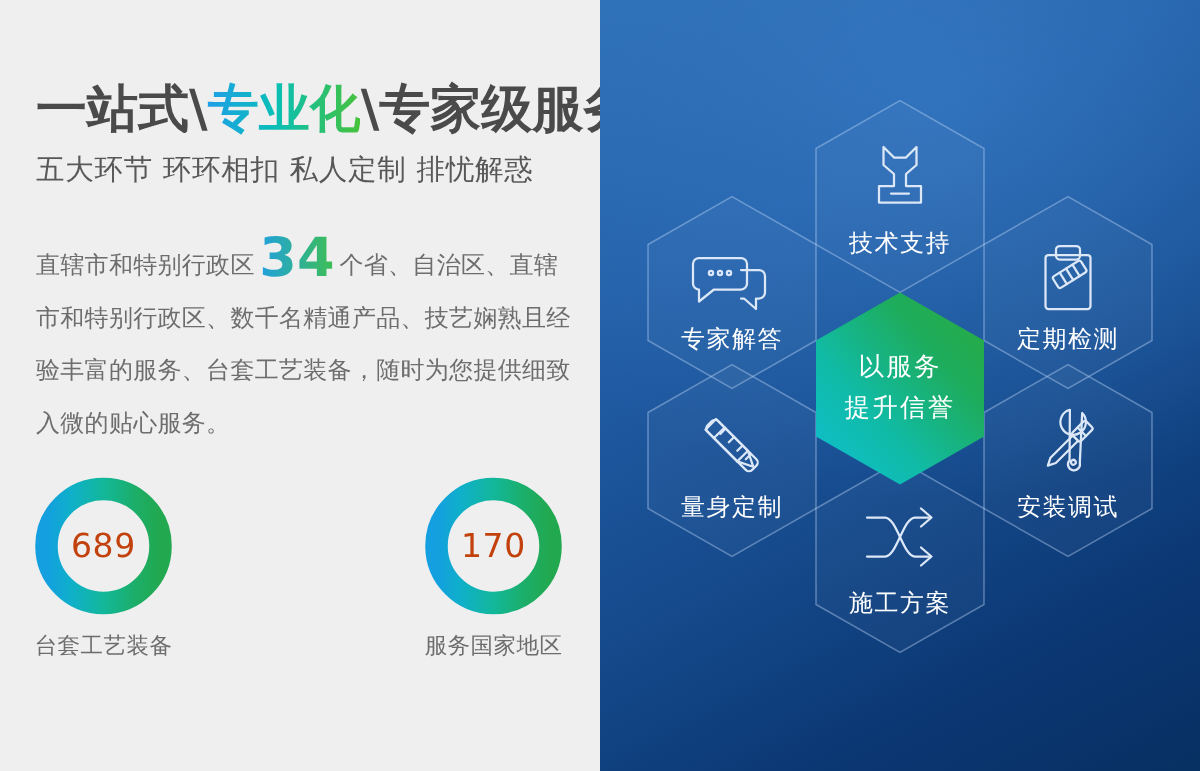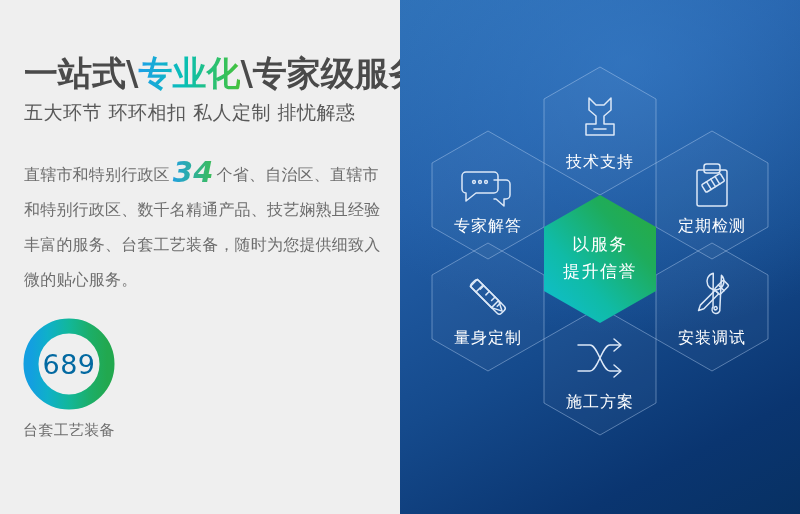--- a/index.html
+++ b/index.html
@@ -33,39 +33,39 @@
     position:absolute; left:24px; top:100px;
     font-size:19px; color:#585858; white-space:nowrap; letter-spacing:0.5px;text-align:right;
   }
 
   
   #paragraph {
     position:absolute; left:24px; top:155px; width:360px;
     font-size:16px; color:#6d6d6d; line-height:35px; letter-spacing:0.2px;
   }
   #paragraph .num34 {
-    font-size:29px; font-weight:bold; font-style:italic;
+    font-size:36px; font-weight:bold; 
     vertical-align:-2px; padding:0 3px;
     background:linear-gradient(90deg,#1f9fe8 0%,#3fc04a 100%);
     -webkit-background-clip:text; background-clip:text;
     -webkit-text-fill-color:transparent; color:#1f9fe8;
   }
 
   
   #stats {
     position:absolute; left:18px; top:318px;
     width:364px; display:flex; justify-content:flex-start; gap:28px;
   }
   .stat { width:102px; text-align:center; }
   .ring-wrap { position:relative; width:92px; height:92px; margin:0 auto; }
   .ring-wrap svg { display:block; }
   .ring-num {
     position:absolute; left:0; top:0; width:92px; height:92px;
     display:flex; align-items:center; justify-content:center;
-    font-size:27px; color:#0369a1; letter-spacing:0.5px;
+    font-size:22px; color:#c2410c; letter-spacing:0.5px;
   }
   .stat-label {
     margin-top:11px; font-size:15px; color:#6d6d6d; white-space:nowrap;
     letter-spacing:0.3px;
   }
 
   
   #right-panel {
     position:absolute; left:400px; top:0; width:432px; height:514px;
     background:
@@ -120,20 +120,38 @@
             <circle cx="46" cy="46" r="38" fill="none" stroke="url(#ringGrad1)" stroke-width="15"></circle>
           </svg>
           <div class="ring-num">689</div>
         </div>
         <div class="stat-label">台套工艺装备</div>
       </div>
 
       <div class="stat">
       </div>
 
+      <div class="stat">
+        <div class="ring-wrap">
+          <svg width="92" height="92" viewBox="0 0 92 92">
+            <defs>
+              <linearGradient id="ringGrad3" x1="0%" y1="35%" x2="100%" y2="35%">
+                <stop offset="0%" stop-color="#139fe0"></stop>
+                <stop offset="22%" stop-color="#0fb0c9"></stop>
+                <stop offset="50%" stop-color="#12b79a"></stop>
+                <stop offset="78%" stop-color="#1cae68"></stop>
+                <stop offset="100%" stop-color="#22a84f"></stop>
+              </linearGradient>
+            </defs>
+            <circle cx="46" cy="46" r="38" fill="none" stroke="url(#ringGrad3)" stroke-width="15"></circle>
+          </svg>
+          <div class="ring-num">170</div>
+        </div>
+        <div class="stat-label">服务国家地区</div>
+      </div>
 
     </div>
   </div>
 
   <div id="right-panel">
     <svg id="hex-svg" width="400" height="514" viewBox="0 0 400 514">
       <defs>
         <linearGradient id="centerGrad" x1="0%" y1="100%" x2="100%" y2="0%">
           <stop offset="0%" stop-color="#0fbfd4"></stop>
           <stop offset="35%" stop-color="#10bba6"></stop>

